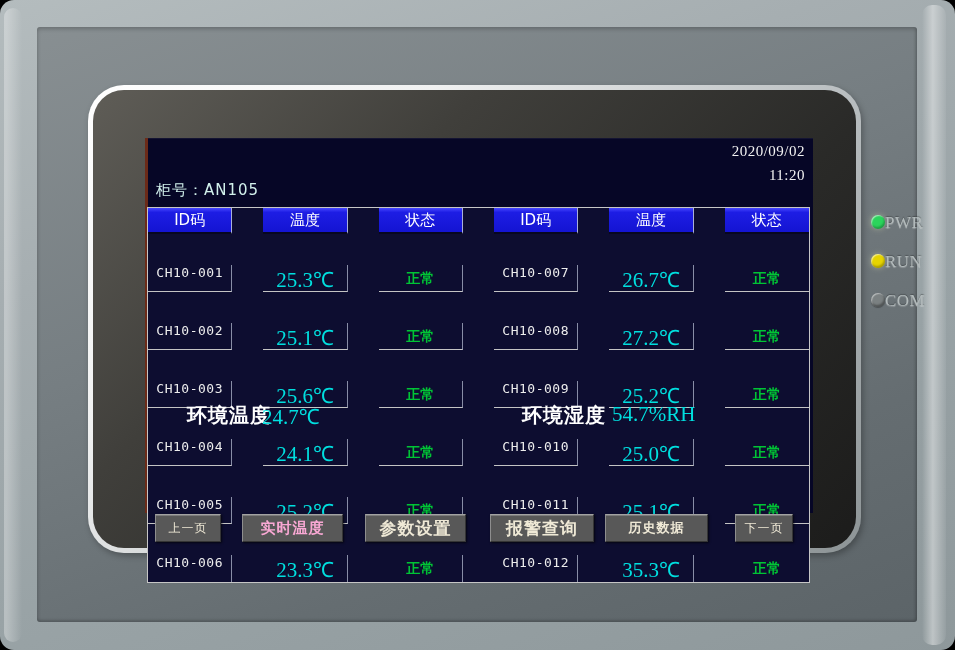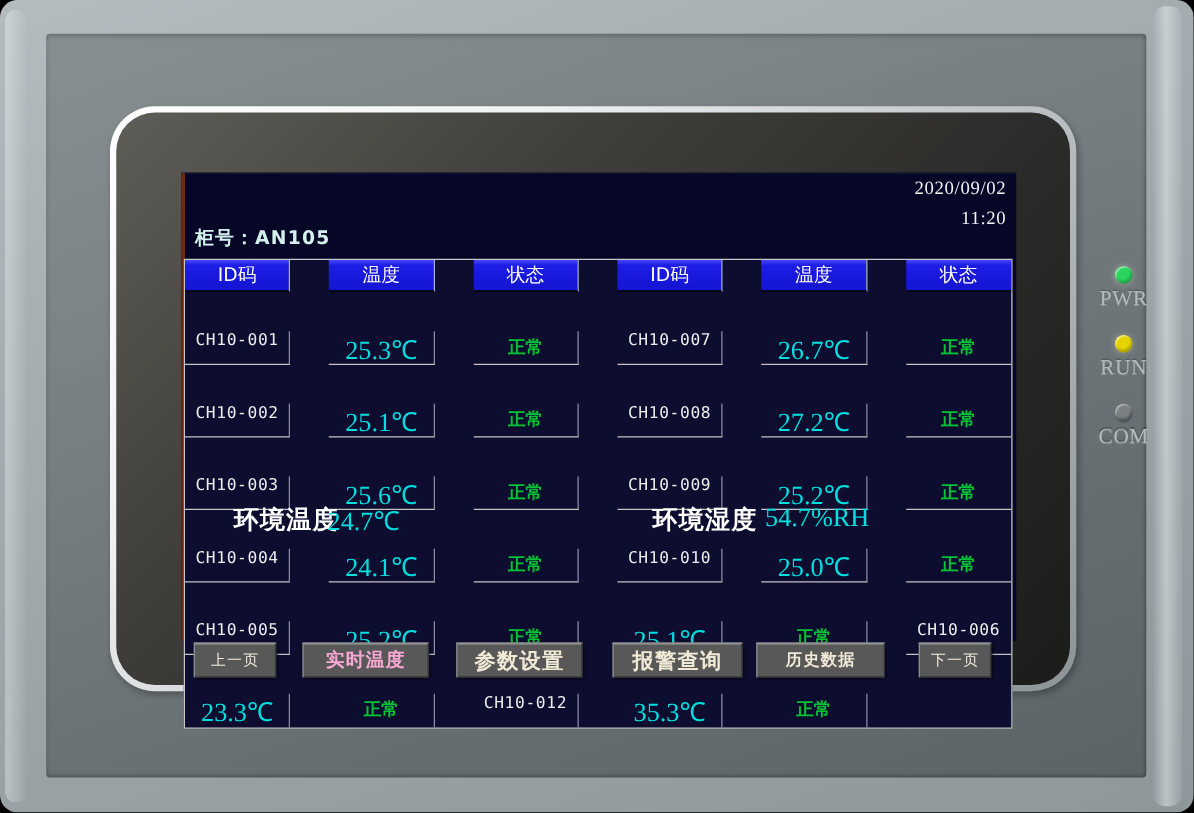--- a/index.html
+++ b/index.html
@@ -22,21 +22,21 @@
     background:linear-gradient(135deg,#ffffff 0%,#f0f1f1 28%,#b9bec0 62%,#8d9496 100%);
     box-shadow:2px 3px 6px rgba(0,0,0,.28);}
   .bezel{width:100%;height:100%;border-radius:31px;
     background:linear-gradient(135deg,#5f5d57 0%,#403f3b 32%,#2a2a28 65%,#1c1c1b 100%);}
 
   
   .screen{position:absolute;left:145px;top:138px;width:668px;height:375px;background:#060626;
     box-shadow:inset 3px 0 0 #6b2a18, inset 0 1px 0 rgba(255,255,255,.06);}
   .dt-date{position:absolute;top:5px;right:8px;color:#f2f2f2;font:15px "Liberation Serif",serif;letter-spacing:.5px;}
   .dt-time{position:absolute;top:29px;right:8px;color:#f2f2f2;font:15px "Liberation Serif",serif;letter-spacing:.5px;}
-  .cabinet{position:absolute;top:43px;left:11px;color:#d2f1ec;font-size:15px;font-weight:bold;letter-spacing:1px;}
+  .cabinet{position:absolute;top:43px;left:11px;color:#d2f1ec;font-size:15px;font-weight:normal;letter-spacing:1px;}
 
   
   .data-table{position:absolute;left:2px;right:3px;top:69px;display:grid;grid-template-columns:repeat(6,1fr);
     border:1px solid #c6c6c6;background:#0d0d30;gap:31px;}
   .hcell{height:26px;line-height:25px;text-align:center;color:#ffffff;font-size:15px;
     background:linear-gradient(180deg,#4646ff 0%,#1d1de4 18%,#1414d2 100%);
     border-right:1px solid #aab0d8;border-bottom:2px solid #07071f;}
   .cell{height:27px;line-height:27px;text-align:center;border-right:1px solid #888da6;border-bottom:1px solid #c4c4c4;}
   .hcell:nth-child(6n),.cell:nth-child(6n){border-right:none;}
   .cell:nth-child(n+37){border-bottom:none;}
@@ -58,21 +58,21 @@
     box-shadow:1px 1px 2px rgba(0,0,0,.65), inset 0 1px 0 rgba(255,255,255,.22);margin-top:38px;}
   .b1{left:10px;width:66px;font-size:12px;}
   .b2{left:97px;width:101px;font-size:15px;font-weight:bold;color:#f9a8d4;}
   .b3{left:220px;width:101px;font-size:17px;font-weight:bold;}
   .b4{left:345px;width:104px;font-size:17px;font-weight:bold;}
   .b5{left:460px;width:103px;font-size:13px;font-weight:bold;}
   .b6{left:590px;width:58px;font-size:12px;}
 
   
   .led-panel{position:absolute;left:871px;top:213px;width:56px;}
-  .led-group{display:flex;flex-direction:column;align-items:center;margin-bottom:19px;}
+  .led-group{display:flex;flex-direction:row;align-items:center;margin-bottom:19px;}
   .led{width:14px;height:14px;border-radius:50%;margin-bottom:2px;
     box-shadow:inset -1px -2px 2px rgba(0,0,0,.35), inset 1px 1px 1px rgba(255,255,255,.45), 0 1px 1px rgba(0,0,0,.3);}
   .led.on{box-shadow:inset -1px -2px 2px rgba(0,0,0,.25), inset 1px 1px 1px rgba(255,255,255,.55), 0 0 6px rgba(255,255,200,.35);}
   .led-label{font:17px "Liberation Serif",serif;color:#b2babb;letter-spacing:.5px;
     text-shadow:0 1px 1px rgba(255,255,255,.28), 0 -1px 1px rgba(0,0,0,.30);}
 </style>
 </head>
 <body>
 
 <div class="device">
@@ -121,20 +121,21 @@
       <div class="cell c-id">CH10-004</div>
       <div class="cell c-temp">24.1℃</div>
       <div class="cell c-status">正常</div>
       <div class="cell c-id">CH10-010</div>
       <div class="cell c-temp">25.0℃</div>
       <div class="cell c-status">正常</div>
 
       <div class="cell c-id">CH10-005</div>
       <div class="cell c-temp">25.2℃</div>
       <div class="cell c-status">正常</div>
+      <div class="cell c-id">CH10-011</div>
       <div class="cell c-temp">25.1℃</div>
       <div class="cell c-status">正常</div>
 
       <div class="cell c-id">CH10-006</div>
       <div class="cell c-temp">23.3℃</div>
       <div class="cell c-status">正常</div>
       <div class="cell c-id">CH10-012</div>
       <div class="cell c-temp">35.3℃</div>
       <div class="cell c-status">正常</div>
     </div>

